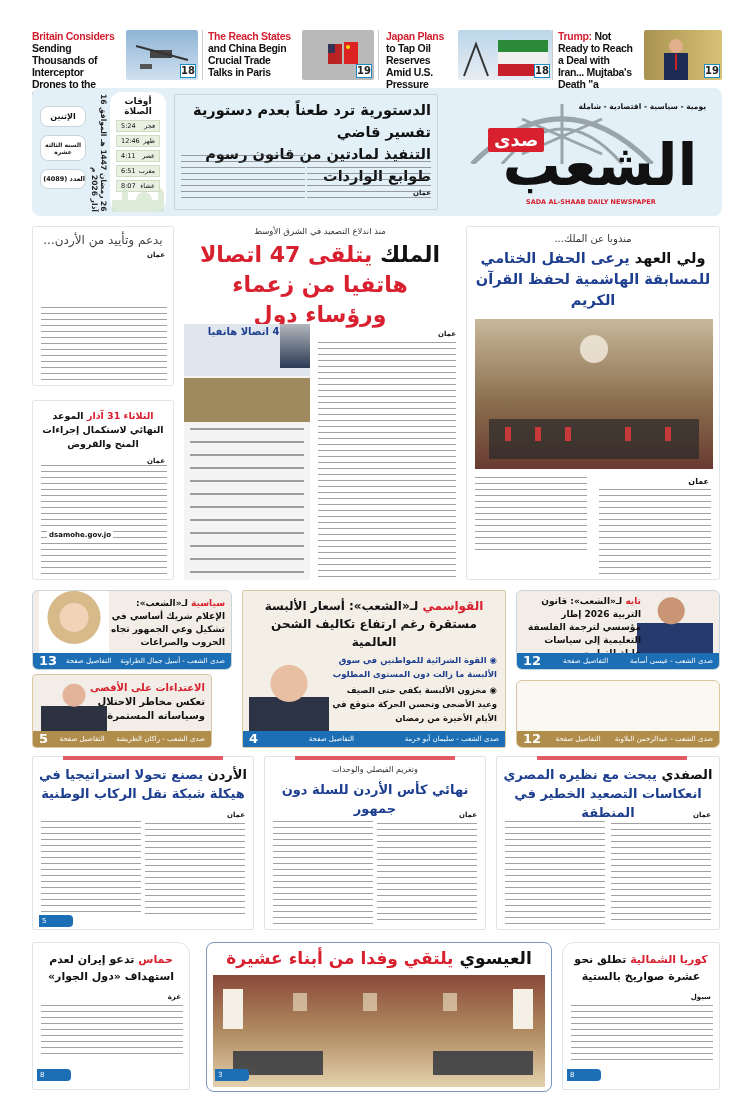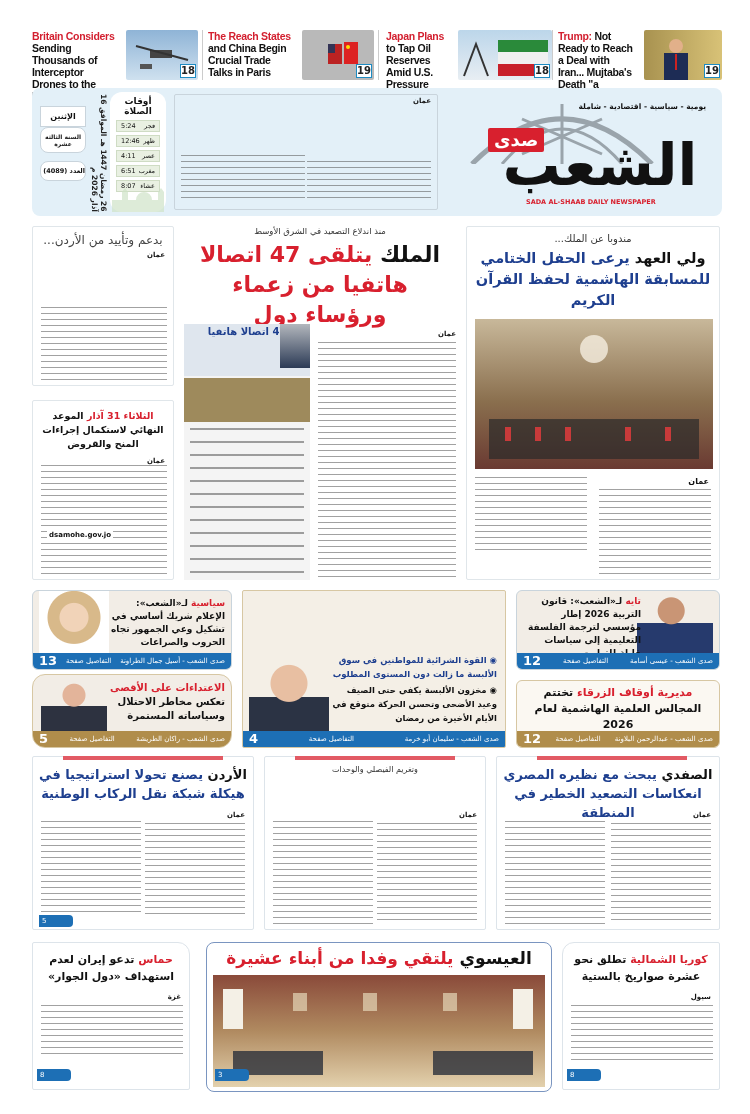--- a/index.html
+++ b/index.html
@@ -74,21 +74,21 @@
         <rect x="20" y="23" width="24" height="27" fill="#1d2c55"></rect>
         <rect x="31" y="24" width="2" height="16" fill="#c22"></rect>
       </svg>
     <span class="pg">19</span>
   </div>
 </div>
 
 <div class="masthead">
 
   <div class="abs" style="left:8px;top:18px;width:46px">
-    <div class="box rtl" style="font-size:8px;font-weight:bold;text-align:center;padding:5px 0;border-radius:0">الإثنين</div>
+    <div class="box rtl" style="font-size:8px;font-weight:bold;text-align:center;padding:5px 0;margin-bottom:8px;border-radius:8px">الإثنين</div>
     <div class="box" style="font-size:6px;font-weight:bold;text-align:center;padding:5px 0;margin-bottom:8px;border-radius:8px;direction:rtl">السنة الثالثة عشرة</div>
     <div class="box" style="font-size:6.5px;font-weight:bold;text-align:right;padding:5px 0;border-radius:8px;direction:rtl">العدد (4089)</div>
   </div>
   <div class="abs" style="left:62px;top:4px;width:14px;height:120px;writing-mode:vertical-rl;font-size:7.5px;font-weight:bold;direction:rtl;color:#222">26 رمضان 1447 هـ الموافق 16 آذار 2026 م</div>
 
   <div class="abs" style="left:78px;top:4px;width:56px;height:120px;background:#fff;border-radius:12px">
     <div class="rtl" style="text-align:center;font-size:9px;font-weight:bold;margin-top:4px">أوقات الصلاة</div>
     <div id="prayers" style="margin:4px 6px 0">
         <div style="display: flex; justify-content: space-between; font-size: 6.5px; background: rgb(233, 240, 226); border: 1px solid rgb(207, 220, 196); margin-bottom: 3px; padding: 1px 4px; direction: rtl;">
           <span>فجر</span>
@@ -110,20 +110,24 @@
           <span>عشاء</span>
           <span>8:07</span>
         </div>
       </div>
     <svg class="abs" style="left:2px;bottom:0" width="52" height="30">
         <path d="M0 30 V18 h10 V10 l3-4 3 4 v8 h8 a8 8 0 0 1 16 0 h6 V10 l3-4 3 4 V30z" fill="#cfe3c8" opacity=".7"></path>
       </svg>
   </div>
 
   <div class="abs box" style="left:142px;top:6px;width:264px;height:116px;border-radius:2px;background:#e3f0f8">
+    <div class="rtl" style="font-size:14.5px;font-weight:bold;line-height:22px;padding:4px 6px 0;color:#111">
+      <div>الدستورية ترد طعناً بعدم دستورية تفسير قاضي</div>
+      <div>التنفيذ لمادتين من قانون رسوم طوابع الواردات</div>
+    </div>
     <div class="rtl" style="font-size:7px;font-weight:bold;padding:2px 6px 0">عمان</div>
     <div class="body-lines" style="right:6px;top:66px;width:124px;height:40px"></div>
     <div class="body-lines" style="left:6px;top:60px;width:124px;height:46px"></div>
   </div>
 
   <div class="abs" style="left:410px;top:0;width:278px;height:128px">
     <svg class="abs" style="left:20px;top:6px" width="200" height="70">
         <path d="M10 70 Q100 -20 190 70" stroke="#9aa4ab" stroke-width="5" fill="none"></path>
         <path d="M40 70 Q100 0 160 70" stroke="#9aa4ab" stroke-width="3" fill="none"></path>
         <path d="M100 10 V70 M60 25 L140 60 M140 25 L60 60" stroke="#9aa4ab" stroke-width="3"></path>
@@ -202,34 +206,38 @@
     <span class="hl-red">سياسية</span> <span>لـ«الشعب»:</span>
     <div>الإعلام شريك أساسي في تشكيل وعي الجمهور تجاه الحروب والصراعات</div>
   </div>
   <div class="strap" style="left:0;bottom:0;width:100%;background:#1d6fb5">
     <span>صدى الشعب - أسيل جمال الطراونة</span>
     <span>التفاصيل صفحة</span>
     <span class="num">13</span>
   </div>
 </div>
 
-<div class="abs box" style="left:32px;top:674px;width:200px;height:74px;border-radius:13px;background:#f2ede6;overflow:hidden;border-color:#d7c7a3">
+<div class="abs box" style="left:32px;top:674px;width:180px;height:74px;border-radius:4px;background:#f2ede6;overflow:hidden;border-color:#d7c7a3">
   <div class="abs" style="left:8px;top:4px;width:66px;height:54px;background:radial-gradient(circle at 50% 30%,#e3b49a 0 11px,transparent 12px),linear-gradient(transparent 50%,#2d3240 50%)"></div>
   <div class="abs rtl" style="right:6px;top:6px;width:120px;font-size:10px;font-weight:bold;line-height:14px">
     <div class="hl-red">الاعتداءات على الأقصى</div>
     <div>تعكس مخاطر الاحتلال وسياساته المستمرة</div>
   </div>
   <div class="strap" style="left:0;bottom:0;width:100%;background:#b08d4b">
     <span>صدى الشعب - راكان الطريشة</span>
     <span>التفاصيل صفحة</span>
     <span class="num">5</span>
   </div>
 </div>
 
 <div class="abs box" style="left:242px;top:590px;width:264px;height:158px;border-radius:2px;background:#f4efe6;border-color:#d7c7a3;overflow:hidden">
+  <div class="rtl" style="text-align:center;font-size:12px;font-weight:bold;line-height:18px;padding:6px 6px 0">
+    <span class="hl-red">القواسمي</span> <span>لـ«الشعب»: أسعار الألبسة</span>
+    <div>مستقرة رغم ارتفاع تكاليف الشحن العالمية</div>
+  </div>
   <div class="abs" style="left:6px;top:62px;width:80px;height:80px;background:radial-gradient(circle at 50% 38%,#e8bfa2 0 18px,transparent 19px),linear-gradient(transparent 55%,#2b3344 55%)"></div>
   <div class="abs rtl" style="right:8px;top:62px;width:166px;font-size:8.5px;font-weight:bold;line-height:14px">
     <div class="hl-blue">◉ <span>القوة الشرائية للمواطنين في سوق الألبسة ما زالت دون المستوى المطلوب</span></div>
     <div style="margin-top:2px">◉ <span>مخزون الألبسة يكفي حتى الصيف وعيد الأضحى وتحسن الحركة متوقع في الأيام الأخيرة من رمضان</span></div>
   </div>
   <div class="strap" style="left:0;bottom:0;width:100%;background:#1d6fb5">
     <span>صدى الشعب - سليمان أبو خرمة</span>
     <span>التفاصيل صفحة</span>
     <span class="num">4</span>
   </div>
@@ -242,24 +250,20 @@
     <div>التربية 2026 إطار مؤسسي لترجمة الفلسفة التعليمية إلى سياسات قابلة للتطبيق</div>
   </div>
   <div class="strap" style="left:0;bottom:0;width:100%;background:#1d6fb5">
     <span>صدى الشعب - عيسى أسامة</span>
     <span>التفاصيل صفحة</span>
     <span class="num">12</span>
   </div>
 </div>
 
 <div class="abs box" style="left:516px;top:680px;width:204px;height:68px;border-radius:6px;background:#fbf8f2;border-color:#d7c7a3;overflow:hidden">
-  <div class="rtl" style="text-align:center;font-size:11px;font-weight:bold;line-height:16px;padding:4px 6px 0">
-    <span class="hl-red">مديرية أوقاف الزرقاء</span>
-    <span>تختتم المجالس العلمية الهاشمية لعام 2026</span>
-  </div>
   <div class="strap" style="left:0;bottom:0;width:100%;background:#b08d4b">
     <span>صدى الشعب - عبدالرحمن البلاونة</span>
     <span>التفاصيل صفحة</span>
     <span class="num">12</span>
   </div>
 </div>
 
 <div class="abs box" style="left:32px;top:756px;width:222px;height:174px;border-radius:2px;border-color:#dde4ea">
   <div class="tab-red" style="left:30px;top:-1px;width:160px"></div>
   <div class="rtl" style="text-align:center;font-size:13px;font-weight:bold;line-height:19px;padding:8px 6px 0">
@@ -267,20 +271,23 @@
     <span class="hl-blue">يصنع تحولا استراتيجيا في هيكلة شبكة نقل الركاب الوطنية</span>
   </div>
   <div class="rtl abs" style="right:8px;top:54px;font-size:7px;font-weight:bold">عمان</div>
   <div class="body-lines" style="left:8px;top:64px;width:100px;height:96px"></div>
   <div class="body-lines" style="right:8px;top:66px;width:100px;height:94px"></div>
   <div class="foot-tag" style="left:6px;bottom:2px"><span>5</span></div>
 </div>
 <div class="abs box" style="left:264px;top:756px;width:222px;height:174px;border-radius:2px;border-color:#dde4ea">
   <div class="tab-red" style="left:30px;top:-1px;width:160px"></div>
   <div class="rtl" style="text-align:center;font-size:8px;color:#333;margin-top:8px">وتغريم الفيصلي والوحدات</div>
+  <div class="rtl" style="text-align:center;font-size:13px;font-weight:bold;line-height:19px;padding:6px 6px 0">
+    <span class="hl-blue">نهائي كأس الأردن للسلة دون جمهور</span>
+  </div>
   <div class="rtl abs" style="right:8px;top:54px;font-size:7px;font-weight:bold">عمان</div>
   <div class="body-lines" style="left:8px;top:64px;width:100px;height:104px"></div>
   <div class="body-lines" style="right:8px;top:66px;width:100px;height:102px"></div>
 </div>
 <div class="abs box" style="left:496px;top:756px;width:224px;height:174px;border-radius:2px;border-color:#dde4ea">
   <div class="tab-red" style="left:40px;top:-1px;width:150px"></div>
   <div class="rtl" style="text-align:center;font-size:13px;font-weight:bold;line-height:19px;padding:8px 6px 0">
     <span>الصفدي</span>
     <span class="hl-blue">يبحث مع نظيره المصري انعكاسات التصعيد الخطير في المنطقة</span>
   </div>

